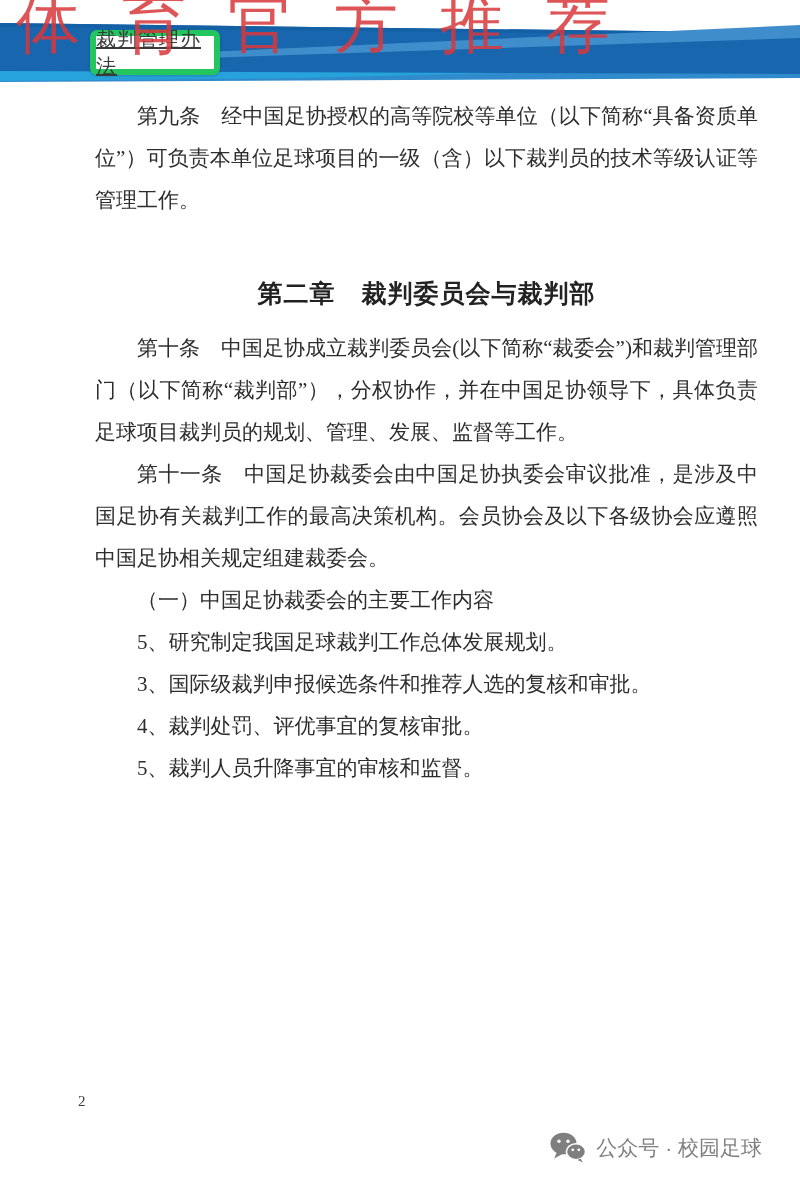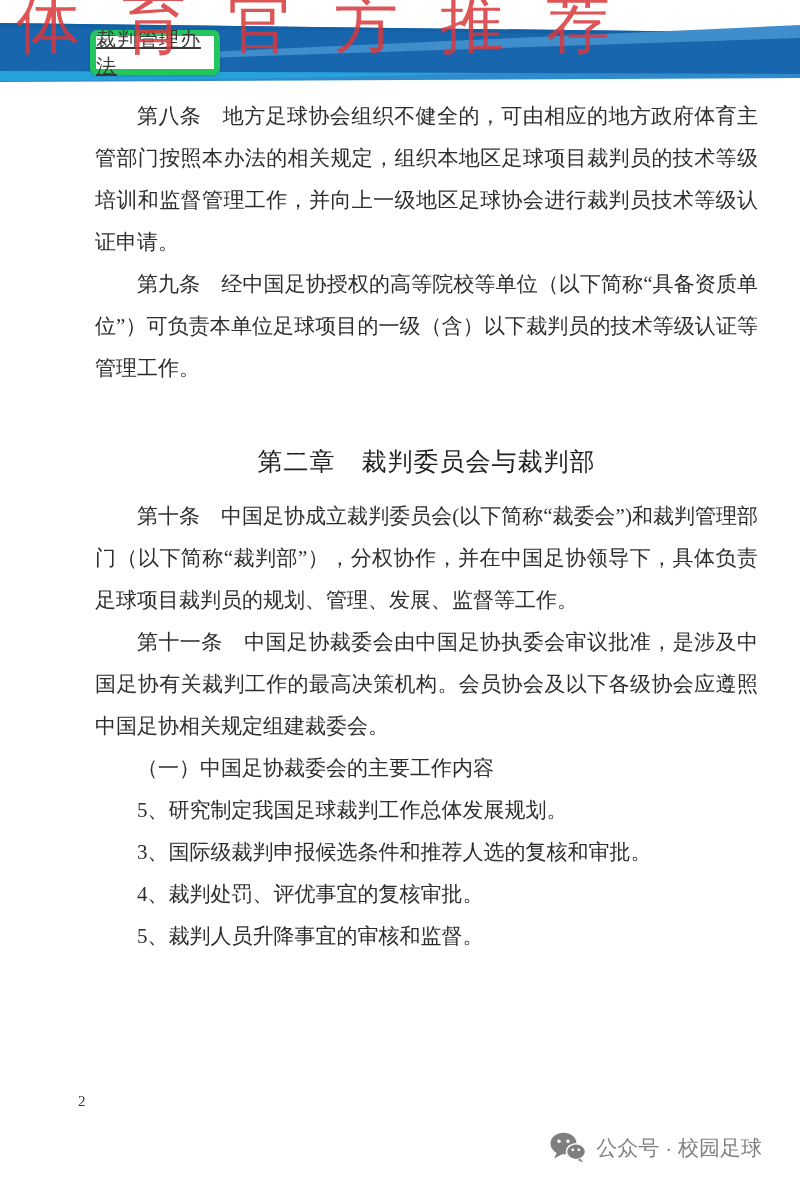--- a/index.html
+++ b/index.html
@@ -58,21 +58,21 @@
     color: #2d2d2d;
     text-align: justify;
   }
   .content p { margin: 0; }
   .content p.ind { text-indent: 2em; }
   .chapter {
     margin: 52px 0 12px 0;
     font-size: 25px;
     line-height: 42px;
     text-align: center;
-    font-weight: 400;
+    font-weight: 700;
     letter-spacing: 1px;
     color: #222222;
   }
 
   
   .page-num {
     position: absolute;
     left: 78px; top: 1093px;
     font-size: 15px;
     color: #3a3a3a;
@@ -102,21 +102,20 @@
     <polygon points="205,52 800,25 800,38 205,58" fill="#3f8dca"></polygon>
   </svg>
 
   <div class="doc-tab">
     <span>裁判管理办法</span>
   </div>
 
   <div class="watermark">体育官方推荐</div>
 
   <div class="content">
-    <p class="ind">第八条　地方足球协会组织不健全的，可由相应的地方政府体育主管部门按照本办法的相关规定，组织本地区足球项目裁判员的技术等级培训和监督管理工作，并向上一级地区足球协会进行裁判员技术等级认证申请。</p>
     <p class="ind">第九条　经中国足协授权的高等院校等单位（以下简称“具备资质单位”）可负责本单位足球项目的一级（含）以下裁判员的技术等级认证等管理工作。</p>
     <h2 class="chapter">第二章　裁判委员会与裁判部</h2>
     <p class="ind">第十条　中国足协成立裁判委员会(以下简称“裁委会”)和裁判管理部门（以下简称“裁判部”），分权协作，并在中国足协领导下，具体负责足球项目裁判员的规划、管理、发展、监督等工作。</p>
     <p class="ind">第十一条　中国足协裁委会由中国足协执委会审议批准，是涉及中国足协有关裁判工作的最高决策机构。会员协会及以下各级协会应遵照中国足协相关规定组建裁委会。</p>
     <p class="ind">（一）中国足协裁委会的主要工作内容</p>
     <p class="ind">5、研究制定我国足球裁判工作总体发展规划。</p>
     <p class="ind">3、国际级裁判申报候选条件和推荐人选的复核和审批。</p>
     <p class="ind">4、裁判处罚、评优事宜的复核审批。</p>
     <p class="ind">5、裁判人员升降事宜的审核和监督。</p>
   </div>

